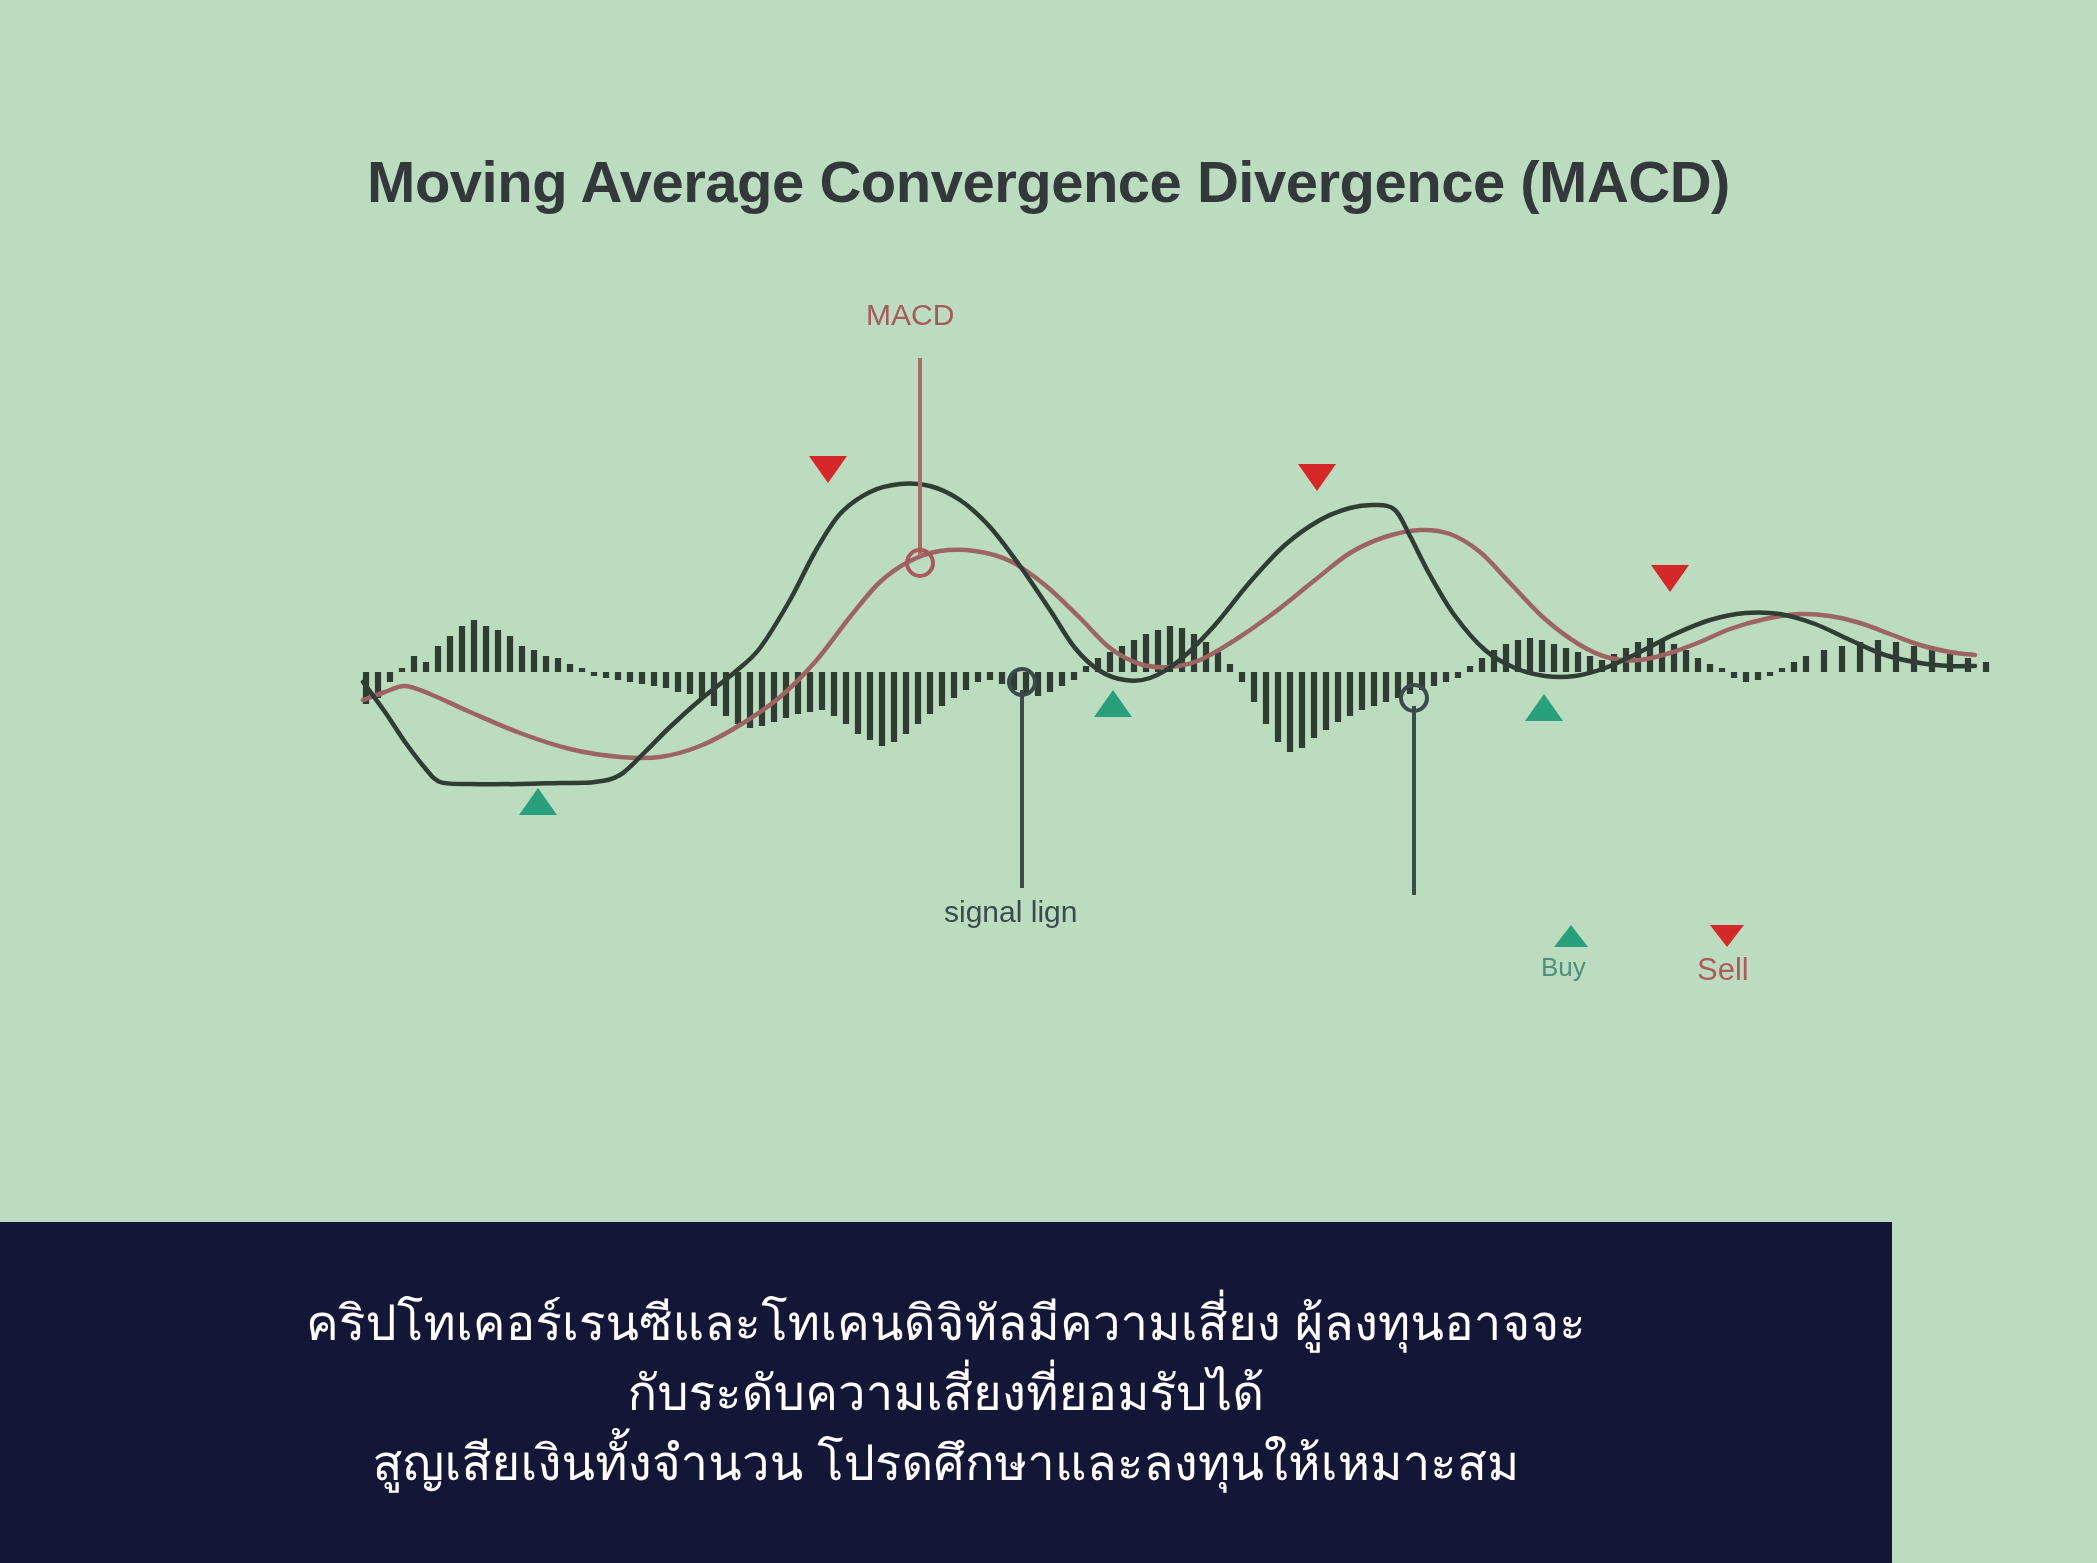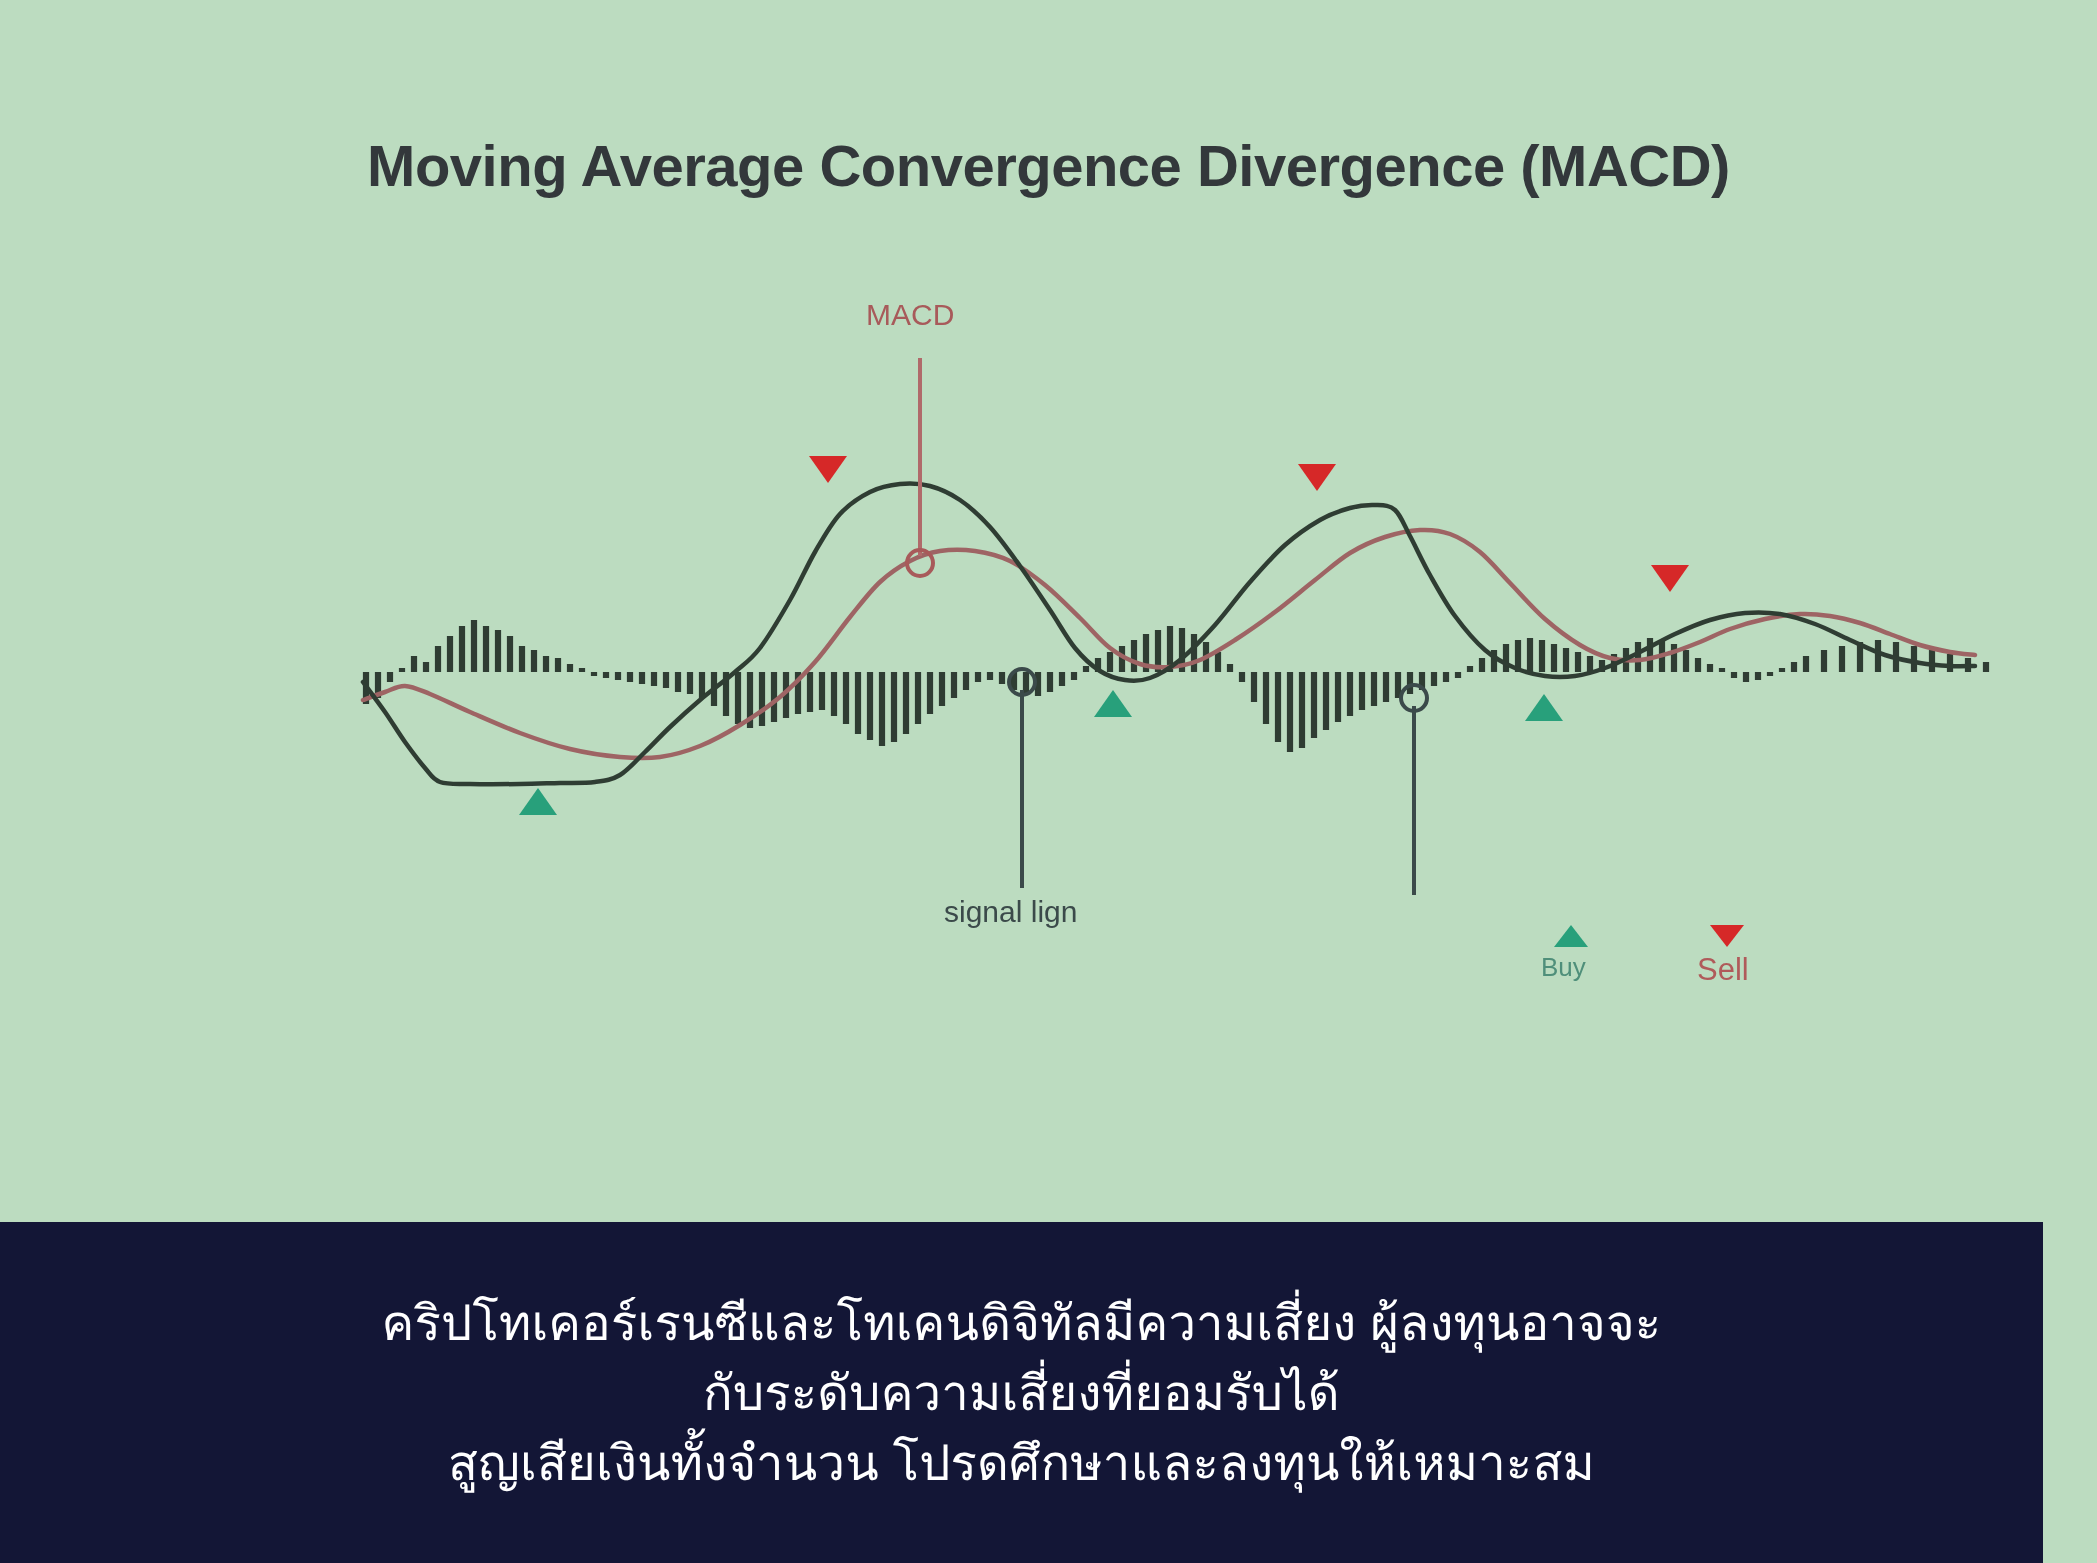--- a/index.html
+++ b/index.html
@@ -10,39 +10,39 @@
     overflow:hidden;
     position:relative;
   }
   #stage{position:relative;width:2097px;height:1563px;overflow:hidden;}
 
   .panel-chart{
     position:absolute;left:0;top:0;width:2097px;height:1222px;
     background:#bcdcc0;
   }
   .panel-disclaimer{
-    position:absolute;left:0;top:1222px;width:2043px;height:341px;
+    position:absolute;left:0;top:1222px;width:1892px;height:341px;
     background:#131636;
     display:flex;flex-direction:column;
     align-items:center;justify-content:center;
     gap:6px;
   }
   .disc-line{
     color:#ffffff;
     font-size:49px;
     line-height:64px;
     font-weight:400;
     letter-spacing:0.2px;
     text-align:center;
     white-space:nowrap;
   }
 
   .chart-title{
     position:absolute;
-    left:0;right:0;top:132px;
+    left:0;right:0;top:148px;
     text-align:center;
     color:#33383b;
     font-size:58px;
     font-weight:700;
     letter-spacing:-0.5px;
   }
 
   .svg-wrap{position:absolute;left:0;top:0;width:2097px;height:1222px;}
 
   .lbl{

